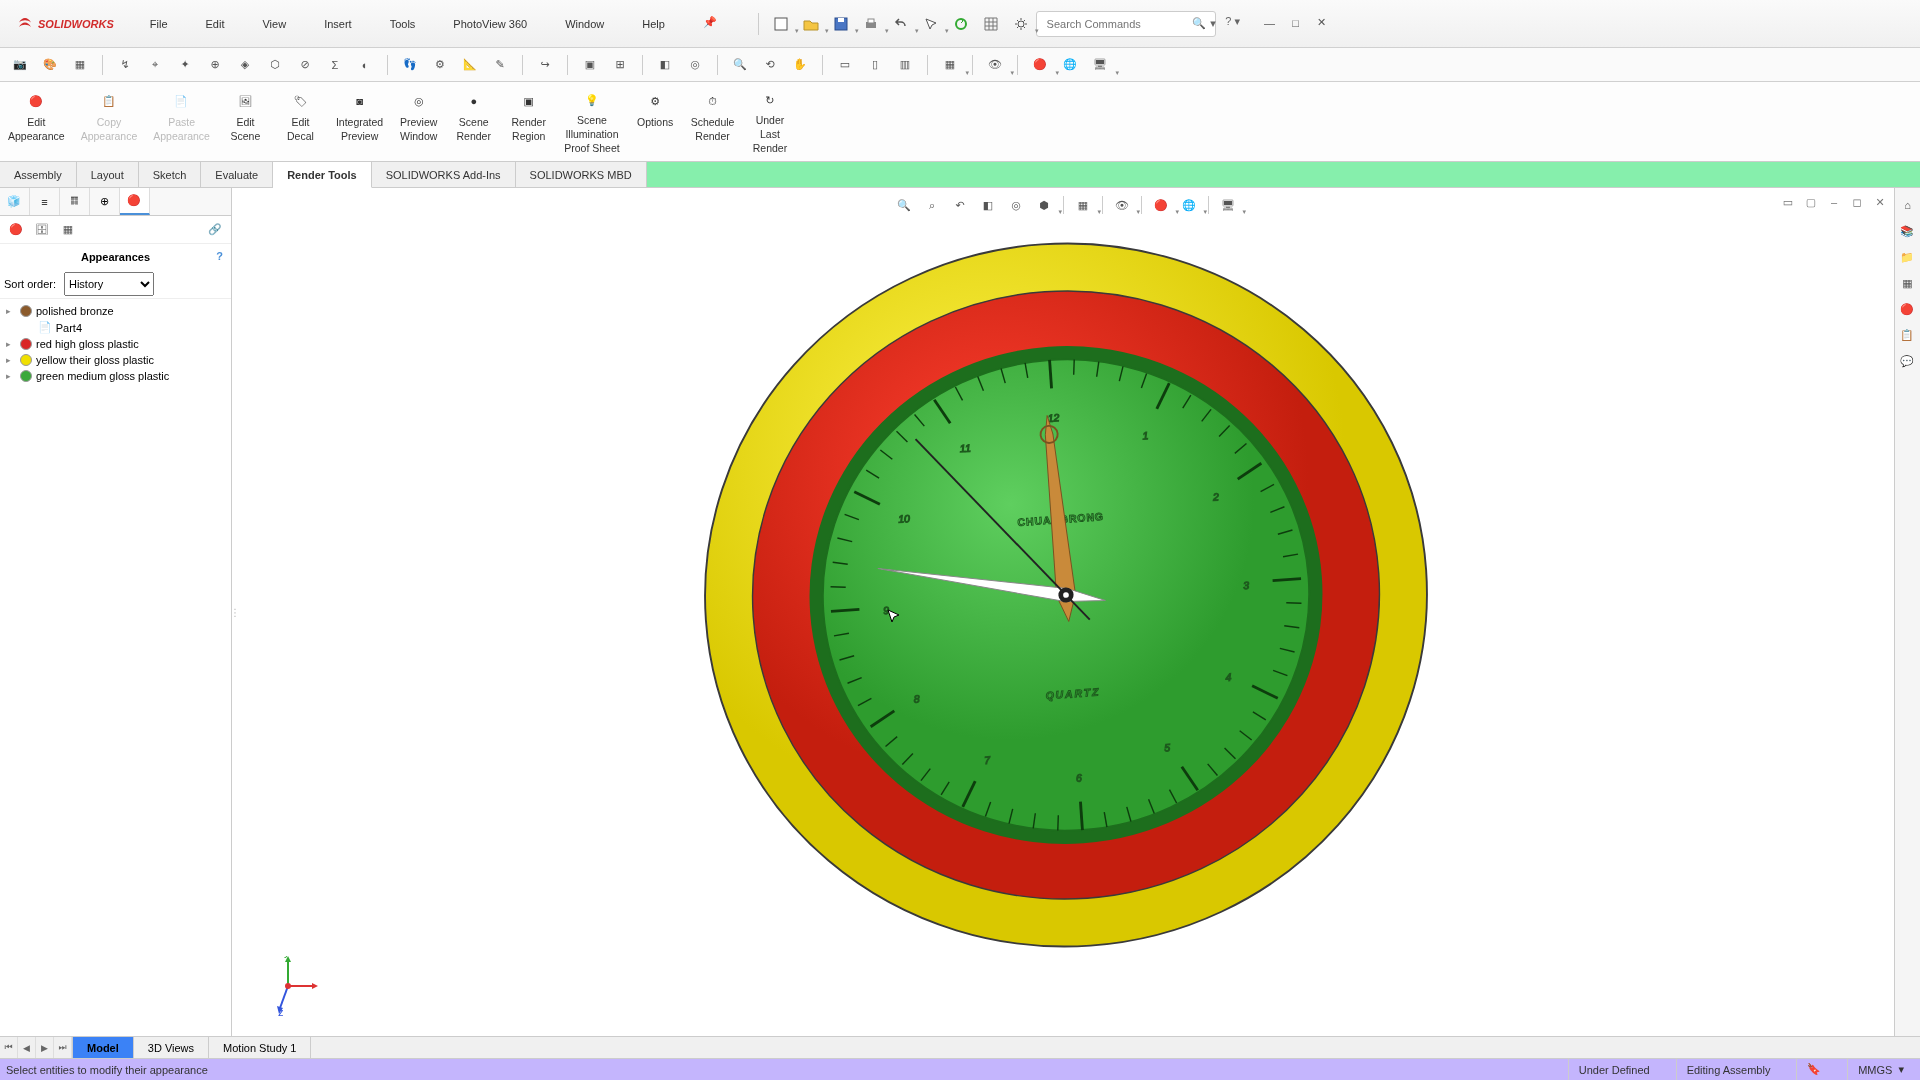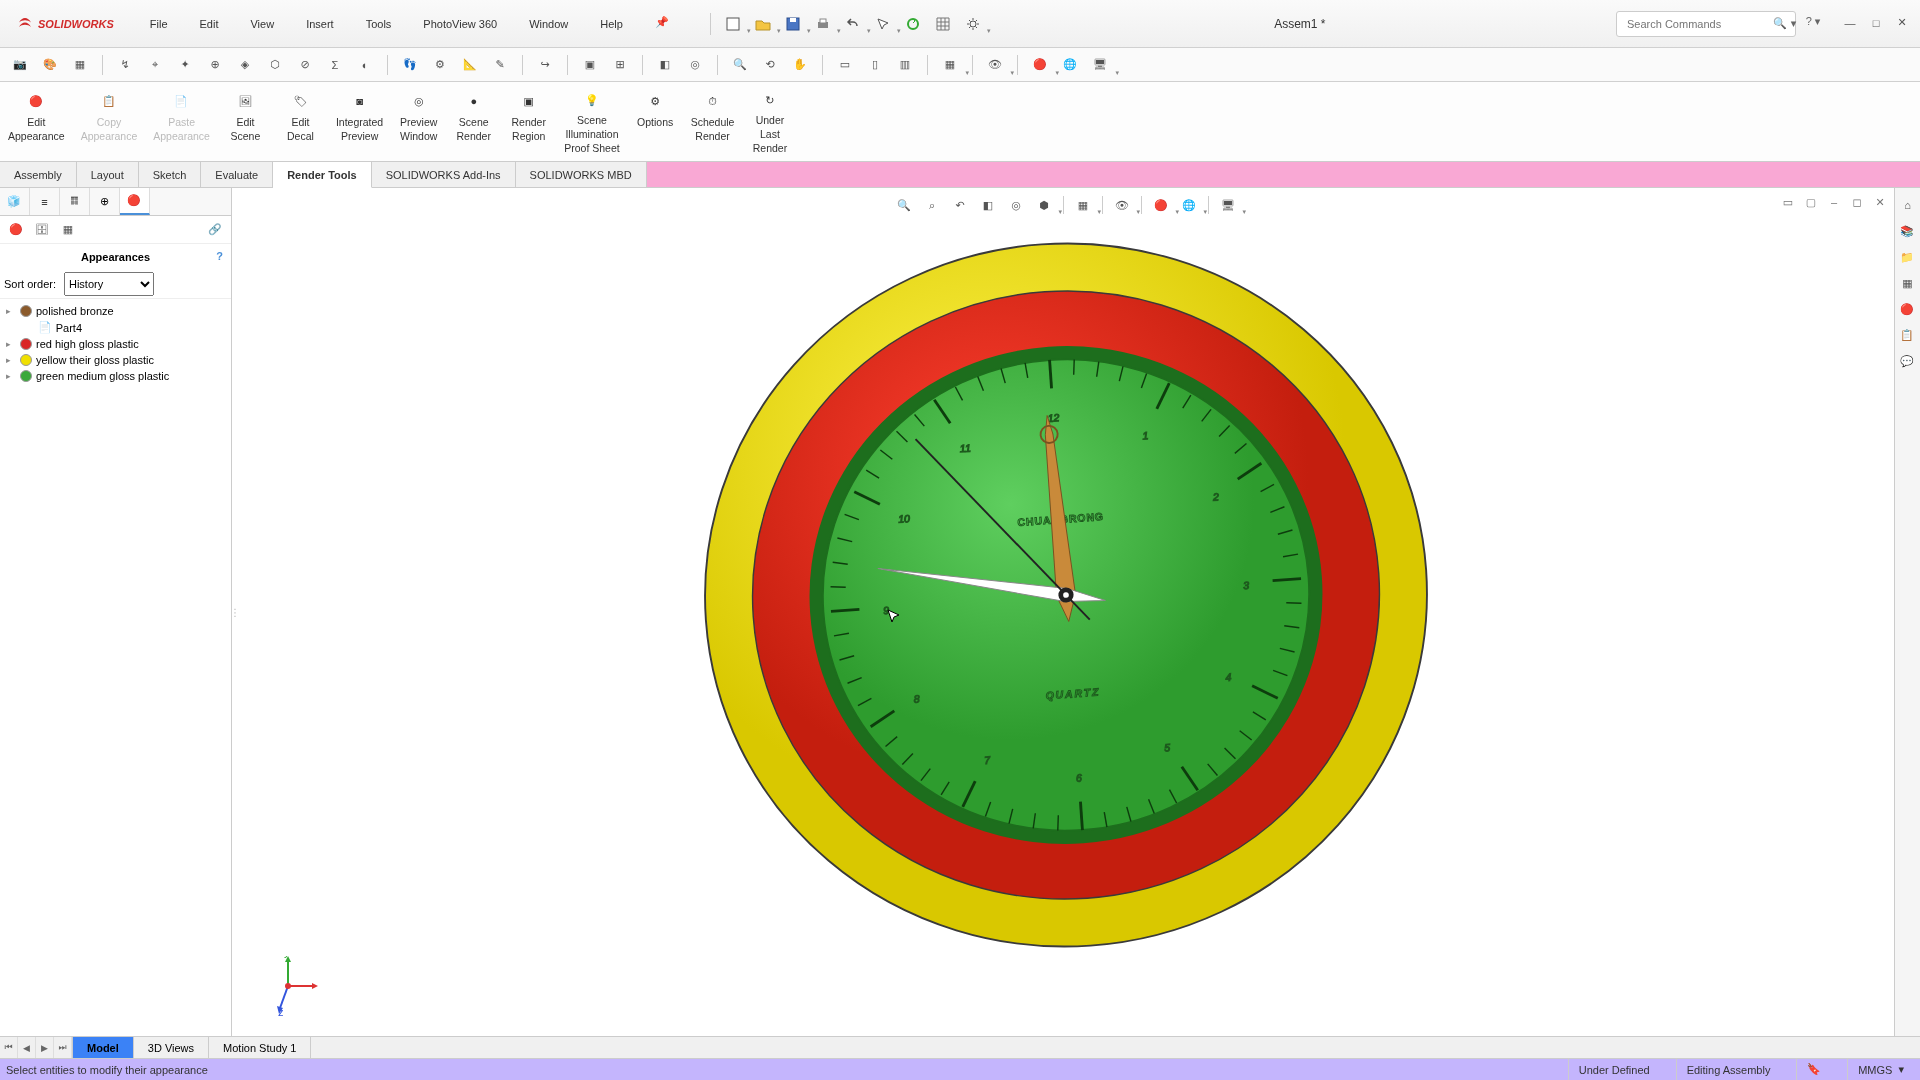--- a/index.html
+++ b/index.html
@@ -1,20 +1,20 @@
 <!DOCTYPE html>
 <html><head>
 <meta charset="utf-8">
 <style>
 *{box-sizing:border-box;margin:0;padding:0;font-family:"Segoe UI",Arial,sans-serif;font-size:11px;user-select:none}
 body{background:#fff;width:1920px;height:1080px;overflow:hidden;display:flex;flex-direction:column}
 .title-bar{height:48px;display:flex;align-items:center;border-bottom:1px solid #d0d0d0;background:linear-gradient(#fafafa,#f0f0f0);padding:0 6px;gap:4px}
 .logo{display:flex;align-items:center;gap:4px;padding:0 10px;color:#d12b2b;font-weight:bold;font-style:italic;font-size:13px}
 .logo svg{width:18px;height:18px}
-.menu-bar{display:flex;gap:12px;margin-left:12px}
+.menu-bar{display:flex;gap:18px;margin-left:12px}
 .menu-item{padding:6px 10px;color:#333;cursor:pointer}
 .pin{margin-left:6px;color:#666;padding:4px}
 .title-center{flex:1;text-align:center;color:#333;font-size:12px}
 .title-right{display:flex;align-items:flex-start;gap:6px}
 .search-box{display:flex;align-items:center;border:1px solid #ccc;border-radius:3px;background:#fff;height:26px;width:180px;padding:0 6px;gap:4px}
 .search-box input{border:none;outline:none;flex:1;font-size:11px}
 .sbtn{width:22px;height:22px;display:flex;align-items:center;justify-content:center;color:#666;cursor:pointer}
 .win-btns{display:flex;gap:2px;margin-left:8px}
 .win-btn{width:24px;height:24px;display:flex;align-items:center;justify-content:center;color:#555;cursor:pointer}
 .qat{display:flex;align-items:center;gap:8px;margin-left:30px}
@@ -22,21 +22,21 @@
 .qat .sep{width:1px;height:22px;background:#ccc;margin:0 3px}
 .dd::after{content:"▾";font-size:7px;color:#888;position:absolute;right:-7px;bottom:0}
 .toolbar2{height:34px;display:flex;align-items:center;gap:6px;border-bottom:1px solid #d0d0d0;background:#fafafa;padding:0 8px}
 .toolbar2 .ico{width:24px;height:24px;display:flex;align-items:center;justify-content:center;color:#555;cursor:pointer;position:relative}
 .toolbar2 .sep{width:1px;height:20px;background:#ccc;margin:0 4px}
 .ribbon{height:80px;display:flex;align-items:flex-start;background:#fdfdfd;border-bottom:1px solid #ccc}
 .ribbon-btn{display:flex;flex-direction:column;align-items:center;justify-content:flex-start;padding:6px 8px;min-width:55px;height:78px;cursor:pointer;text-align:center;color:#333;gap:2px}
 .ribbon-btn.disabled{color:#bbb}
 .ribbon-btn .ric{width:26px;height:26px;display:flex;align-items:center;justify-content:center}
 .ribbon-btn span{line-height:12px;font-size:10.5px}
-.tabs{height:26px;display:flex;align-items:stretch;background:#f9a8d4;border-bottom:1px solid #ccc}
+.tabs{height:26px;display:flex;align-items:stretch;background:#86efac;border-bottom:1px solid #ccc}
 .tab{padding:0 14px;display:flex;align-items:center;border-right:1px solid #ccc;background:#f0f0f0;color:#333;cursor:pointer;font-size:11px}
 .tab.active{background:#fff;font-weight:bold;border-bottom:1px solid #fff;margin-bottom:-1px}
 .main{flex:1;display:flex;min-height:0;position:relative}
 .left-panel{width:232px;background:#fff;border-right:1px solid #ccc;display:flex;flex-direction:column}
 .panel-tabs{height:28px;display:flex;border-bottom:1px solid #ccc;background:#f8f8f8}
 .ptab{width:30px;display:flex;align-items:center;justify-content:center;border-right:1px solid #ddd;cursor:pointer}
 .ptab.active{background:#fff;border-bottom:2px solid #4a90d9}
 .panel-tools{height:28px;display:flex;align-items:center;gap:6px;padding:0 6px;border-bottom:1px solid #eee}
 .panel-tools .pico{width:20px;height:20px;display:flex;align-items:center;justify-content:center;cursor:pointer;color:#555}
 .panel-title{font-weight:bold;text-align:center;padding:6px 0;font-size:12px;position:relative}
@@ -134,21 +134,20 @@
           <path d="M2 2h12v12H2zM6 2v12M10 2v12M2 6h12M2 10h12" fill="none" stroke="#777"></path>
         </svg>
       </div>
     <div class="ico dd">
         <svg width="16" height="16">
           <circle cx="8" cy="8" r="3" fill="none" stroke="#555"></circle>
           <path d="M8 2v2M8 12v2M2 8h2M12 8h2M4 4l1.5 1.5M10.5 10.5L12 12M4 12l1.5-1.5M10.5 5.5L12 4" stroke="#555"></path>
         </svg>
       </div>
   </div>
-  <div class="title-center">Assem1 *</div>
   <div class="title-right">
     <div class="search-box">
       <svg width="14" height="14">
           <rect x="2" y="2" width="10" height="7" fill="#d33"></rect>
           <rect x="2" y="2" width="1" height="11" fill="#333"></rect>
         </svg>
       <input placeholder="Search Commands" style="">
       <div class="sbtn">🔍</div>
       <div class="sbtn">▾</div>
     </div>

